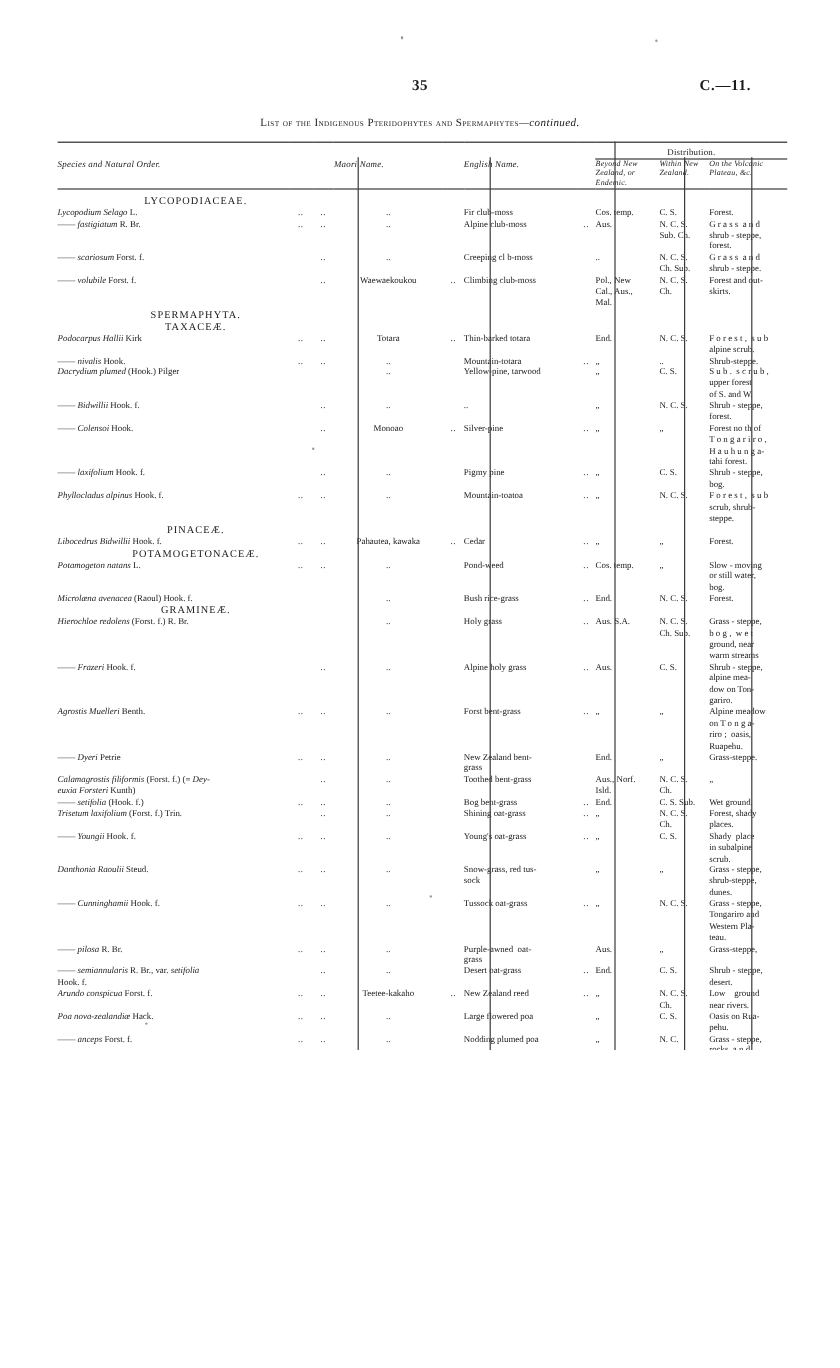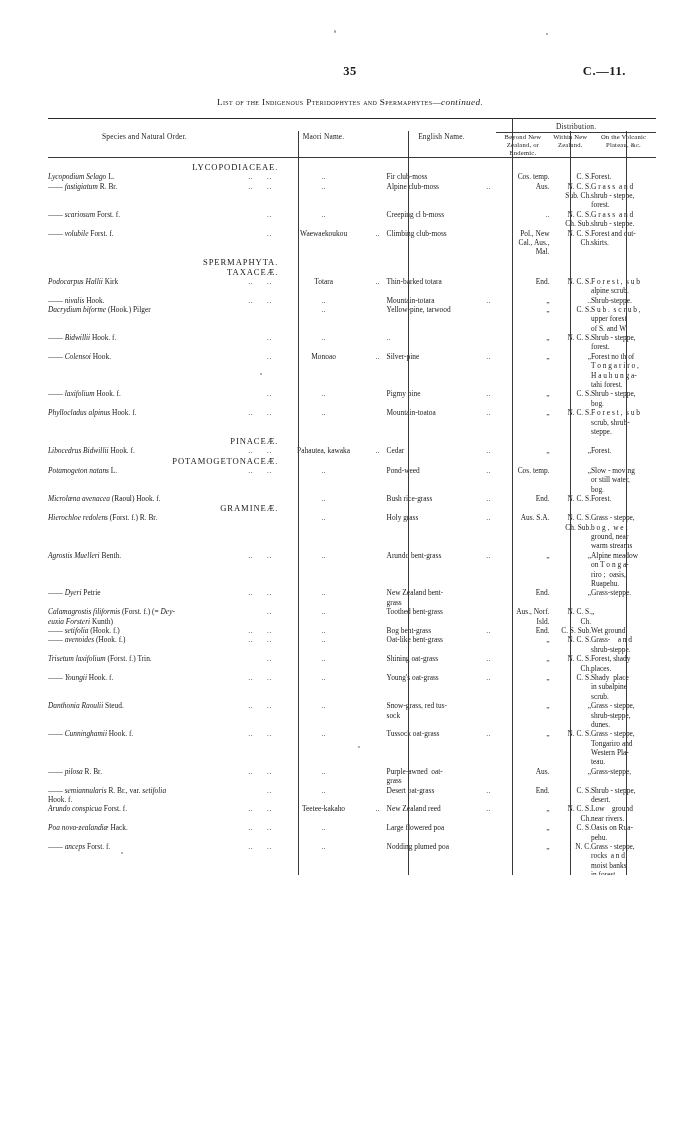--- a/index.html
+++ b/index.html
@@ -88,25 +88,25 @@
   .rule-thin { border-top: 0.8px solid #3a3a3a; }
 
   .dist-head {
     text-align: center;
     font-size: 7.4px;
     letter-spacing: 0.2px;
     padding-bottom: 2px;
     font-family: Liberation Serif, serif;
   }
   .hdr-cell {
-    text-align: center;
     font-size: 7.4px;
     letter-spacing: 0.2px;
     line-height: 1.25;
     padding: 6px 2px 7px 2px;
+    font-style: italic;
   }
   .hdr-cell.small { font-size: 6.6px; }
 
   
   .vline {
     position: absolute;
     width: 0;
     border-left: 0.8px solid #3a3a3a;
     top: 0;
   }
@@ -125,35 +125,35 @@
     text-align: center;
     line-height: 1.27;
     padding: 0.4px 0;
     letter-spacing: 0.5px;
   }
   td.eng {
     padding: 0.4px 2px;
     line-height: 1.27;
   }
   td.b1, td.b2 {
-    text-align: right;
+    text-align: left;
     line-height: 1.27;
     padding: 0.4px 1px;
   }
   td.b3 {
     padding: 0.4px 2px 0.4px 3px;
     line-height: 1.27;
   }
   td.b3.just {
     text-align: justify;
     text-align-last: left;
   }
 
   .group-head {
-    text-align: right;
+    text-align: center;
     font-size: 8.6px;
     letter-spacing: 0.9px;
     padding: 5px 0 2.5px 0;
   }
 
   .footer {
     position: absolute;
     left: 96px;
     top: 1092px;
     font-size: 10px;
@@ -311,21 +311,21 @@
             <td class="dots">..</td>
             <td class="center">..</td>
             <td class="dots"></td>
             <td class="eng">Mountain-totara</td>
             <td class="dots">..</td>
             <td class="b1">„</td>
             <td class="b2">..</td>
             <td class="b3 just">Shrub-steppe.</td>
           </tr>
           <tr>
-            <td class="sp"><i>Dacrydium biforme</i> (Hook.) Pilger</td>
+            <td class="sp"><i>Dacrydium plumed</i> (Hook.) Pilger</td>
             <td class="dots"></td>
             <td class="dots"></td>
             <td class="center">..</td>
             <td class="dots"></td>
             <td class="eng">Yellow-pine, tarwood</td>
             <td class="dots"></td>
             <td class="b1">„</td>
             <td class="b2">C. S.</td>
             <td class="b3 just">S u b .&nbsp; s c r u b ,<br>upper forest<br>of S. and W.</td>
           </tr>
@@ -449,26 +449,38 @@
             <td class="dots"></td>
             <td class="center">..</td>
             <td class="dots"></td>
             <td class="eng">Holy grass</td>
             <td class="dots">..</td>
             <td class="b1">Aus. S.A.</td>
             <td class="b2">N. C. S.<br>Ch. Sub.</td>
             <td class="b3 just">Grass - steppe,<br>b o g ,&nbsp; w e t<br>ground, near<br>warm streams</td>
           </tr>
           <tr>
+            <td class="sp">—— <i>Frazeri</i> Hook. f.</td>
+            <td class="dots"></td>
+            <td class="dots">..</td>
+            <td class="center">..</td>
+            <td class="dots"></td>
+            <td class="eng">Alpine holy grass</td>
+            <td class="dots">..</td>
+            <td class="b1">Aus.</td>
+            <td class="b2">C. S.</td>
+            <td class="b3 just">Shrub - steppe,<br>alpine mea-<br>dow on Ton-<br>gariro.</td>
+          </tr>
+          <tr>
             <td class="sp"><i>Agrostis Muelleri</i> Benth.</td>
             <td class="dots">..</td>
             <td class="dots">..</td>
             <td class="center">..</td>
             <td class="dots"></td>
-            <td class="eng">Arundo bent-grass</td>
+            <td class="eng">Forst bent-grass</td>
             <td class="dots">..</td>
             <td class="b1">„</td>
             <td class="b2">„</td>
             <td class="b3 just">Alpine meadow<br>on T o n g a-<br>riro ;&nbsp; oasis,<br>Ruapehu.</td>
           </tr>
           <tr>
             <td class="sp">—— <i>Dyeri</i> Petrie</td>
             <td class="dots">..</td>
             <td class="dots">..</td>
             <td class="center">..</td>
@@ -495,32 +507,20 @@
             <td class="sp">—— <i>setifolia</i> (Hook. f.)</td>
             <td class="dots">..</td>
             <td class="dots">..</td>
             <td class="center">..</td>
             <td class="dots"></td>
             <td class="eng">Bog bent-grass</td>
             <td class="dots">..</td>
             <td class="b1">End.</td>
             <td class="b2">C. S. Sub.</td>
             <td class="b3 just">Wet ground.</td>
-          </tr>
-          <tr>
-            <td class="sp">—— <i>avenoides</i> (Hook. f.)</td>
-            <td class="dots">..</td>
-            <td class="dots">..</td>
-            <td class="center">..</td>
-            <td class="dots"></td>
-            <td class="eng">Oat-like bent-grass</td>
-            <td class="dots"></td>
-            <td class="b1">„</td>
-            <td class="b2">N. C. S.</td>
-            <td class="b3 just">Grass-&nbsp; &nbsp; a n d<br>shrub-steppe.</td>
           </tr>
           <tr>
             <td class="sp"><i>Trisetum laxifolium</i> (Forst. f.) Trin.</td>
             <td class="dots"></td>
             <td class="dots">..</td>
             <td class="center">..</td>
             <td class="dots"></td>
             <td class="eng">Shining oat-grass</td>
             <td class="dots">..</td>
             <td class="b1">„</td>

